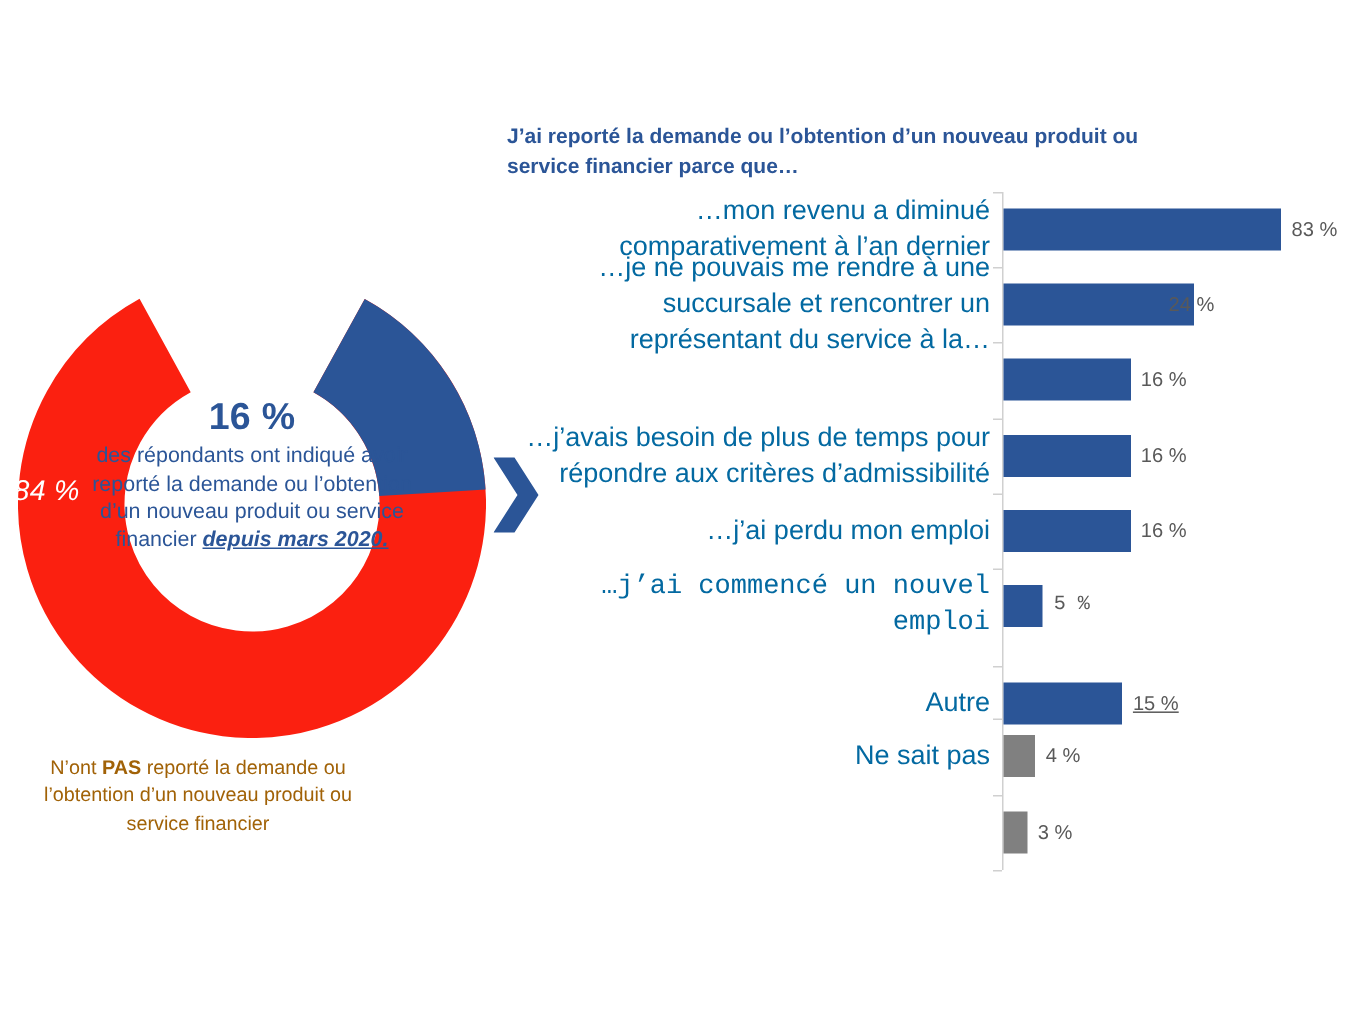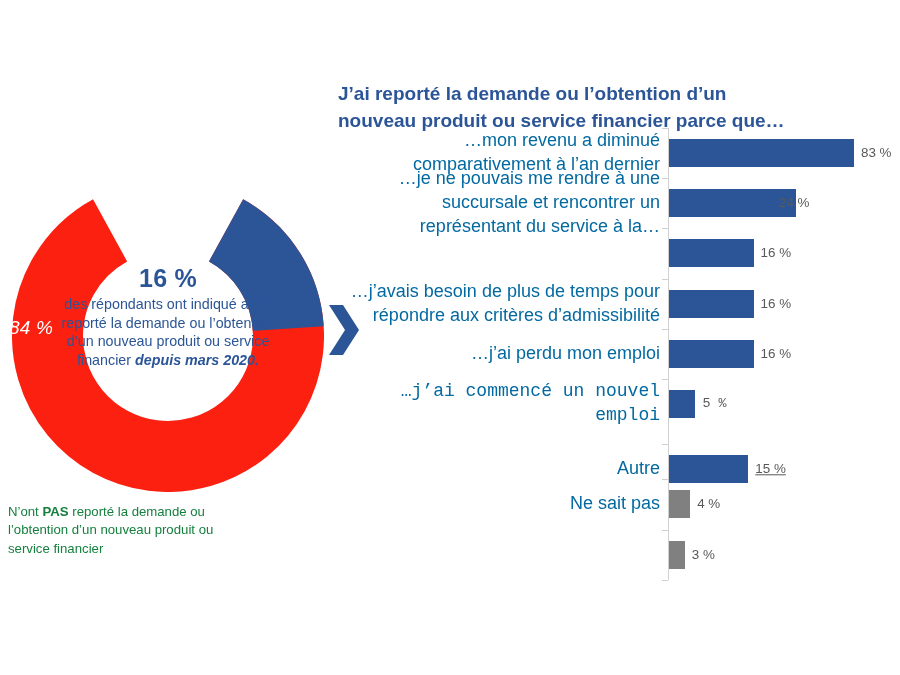--- a/index.html
+++ b/index.html
@@ -47,38 +47,39 @@
     display: block;
     font-size: 25px;
     font-weight: bold;
     line-height: 1.28;
     margin-bottom: 1px;
     letter-spacing: .2px;
   }
   #donut-center-text .emph {
     font-weight: bold;
     font-style: italic;
+    text-decoration: underline;
   }
   #slice-label-84 {
     position: absolute;
     left: 9px;
     top: 318px;
     color: #ffffff;
     font-size: 19px;
     line-height: 1;
     letter-spacing: .2px;
     font-style: italic;
   }
   #donut-legend-red {
     position: absolute;
     left: 8px;
     top: 503px;
     width: 248px;
-    text-align: left;
-    color: #15803d;
+    text-align: center;
+    color: #a16207;
     font-size: 13.2px;
     line-height: 1.40;
   }
   #donut-legend-red b { font-weight: bold; }
 
   
   #chevron-arrow {
     position: absolute;
     left: 329px;
     top: 303px;
@@ -93,21 +94,21 @@
     top: 0;
     width: 564px;
     height: 675px;
   }
   #barchart-title {
     position: absolute;
     left: 2px;
     top: 81px;
     width: 460px;
     color: #2B5597;
-    font-size: 19px;
+    font-size: 14px;
     font-weight: bold;
     line-height: 1.42;
   }
   #plot-area {
     position: absolute;
     left: 0px;
     top: 128px;
     width: 560px;
     height: 452px;
   }

